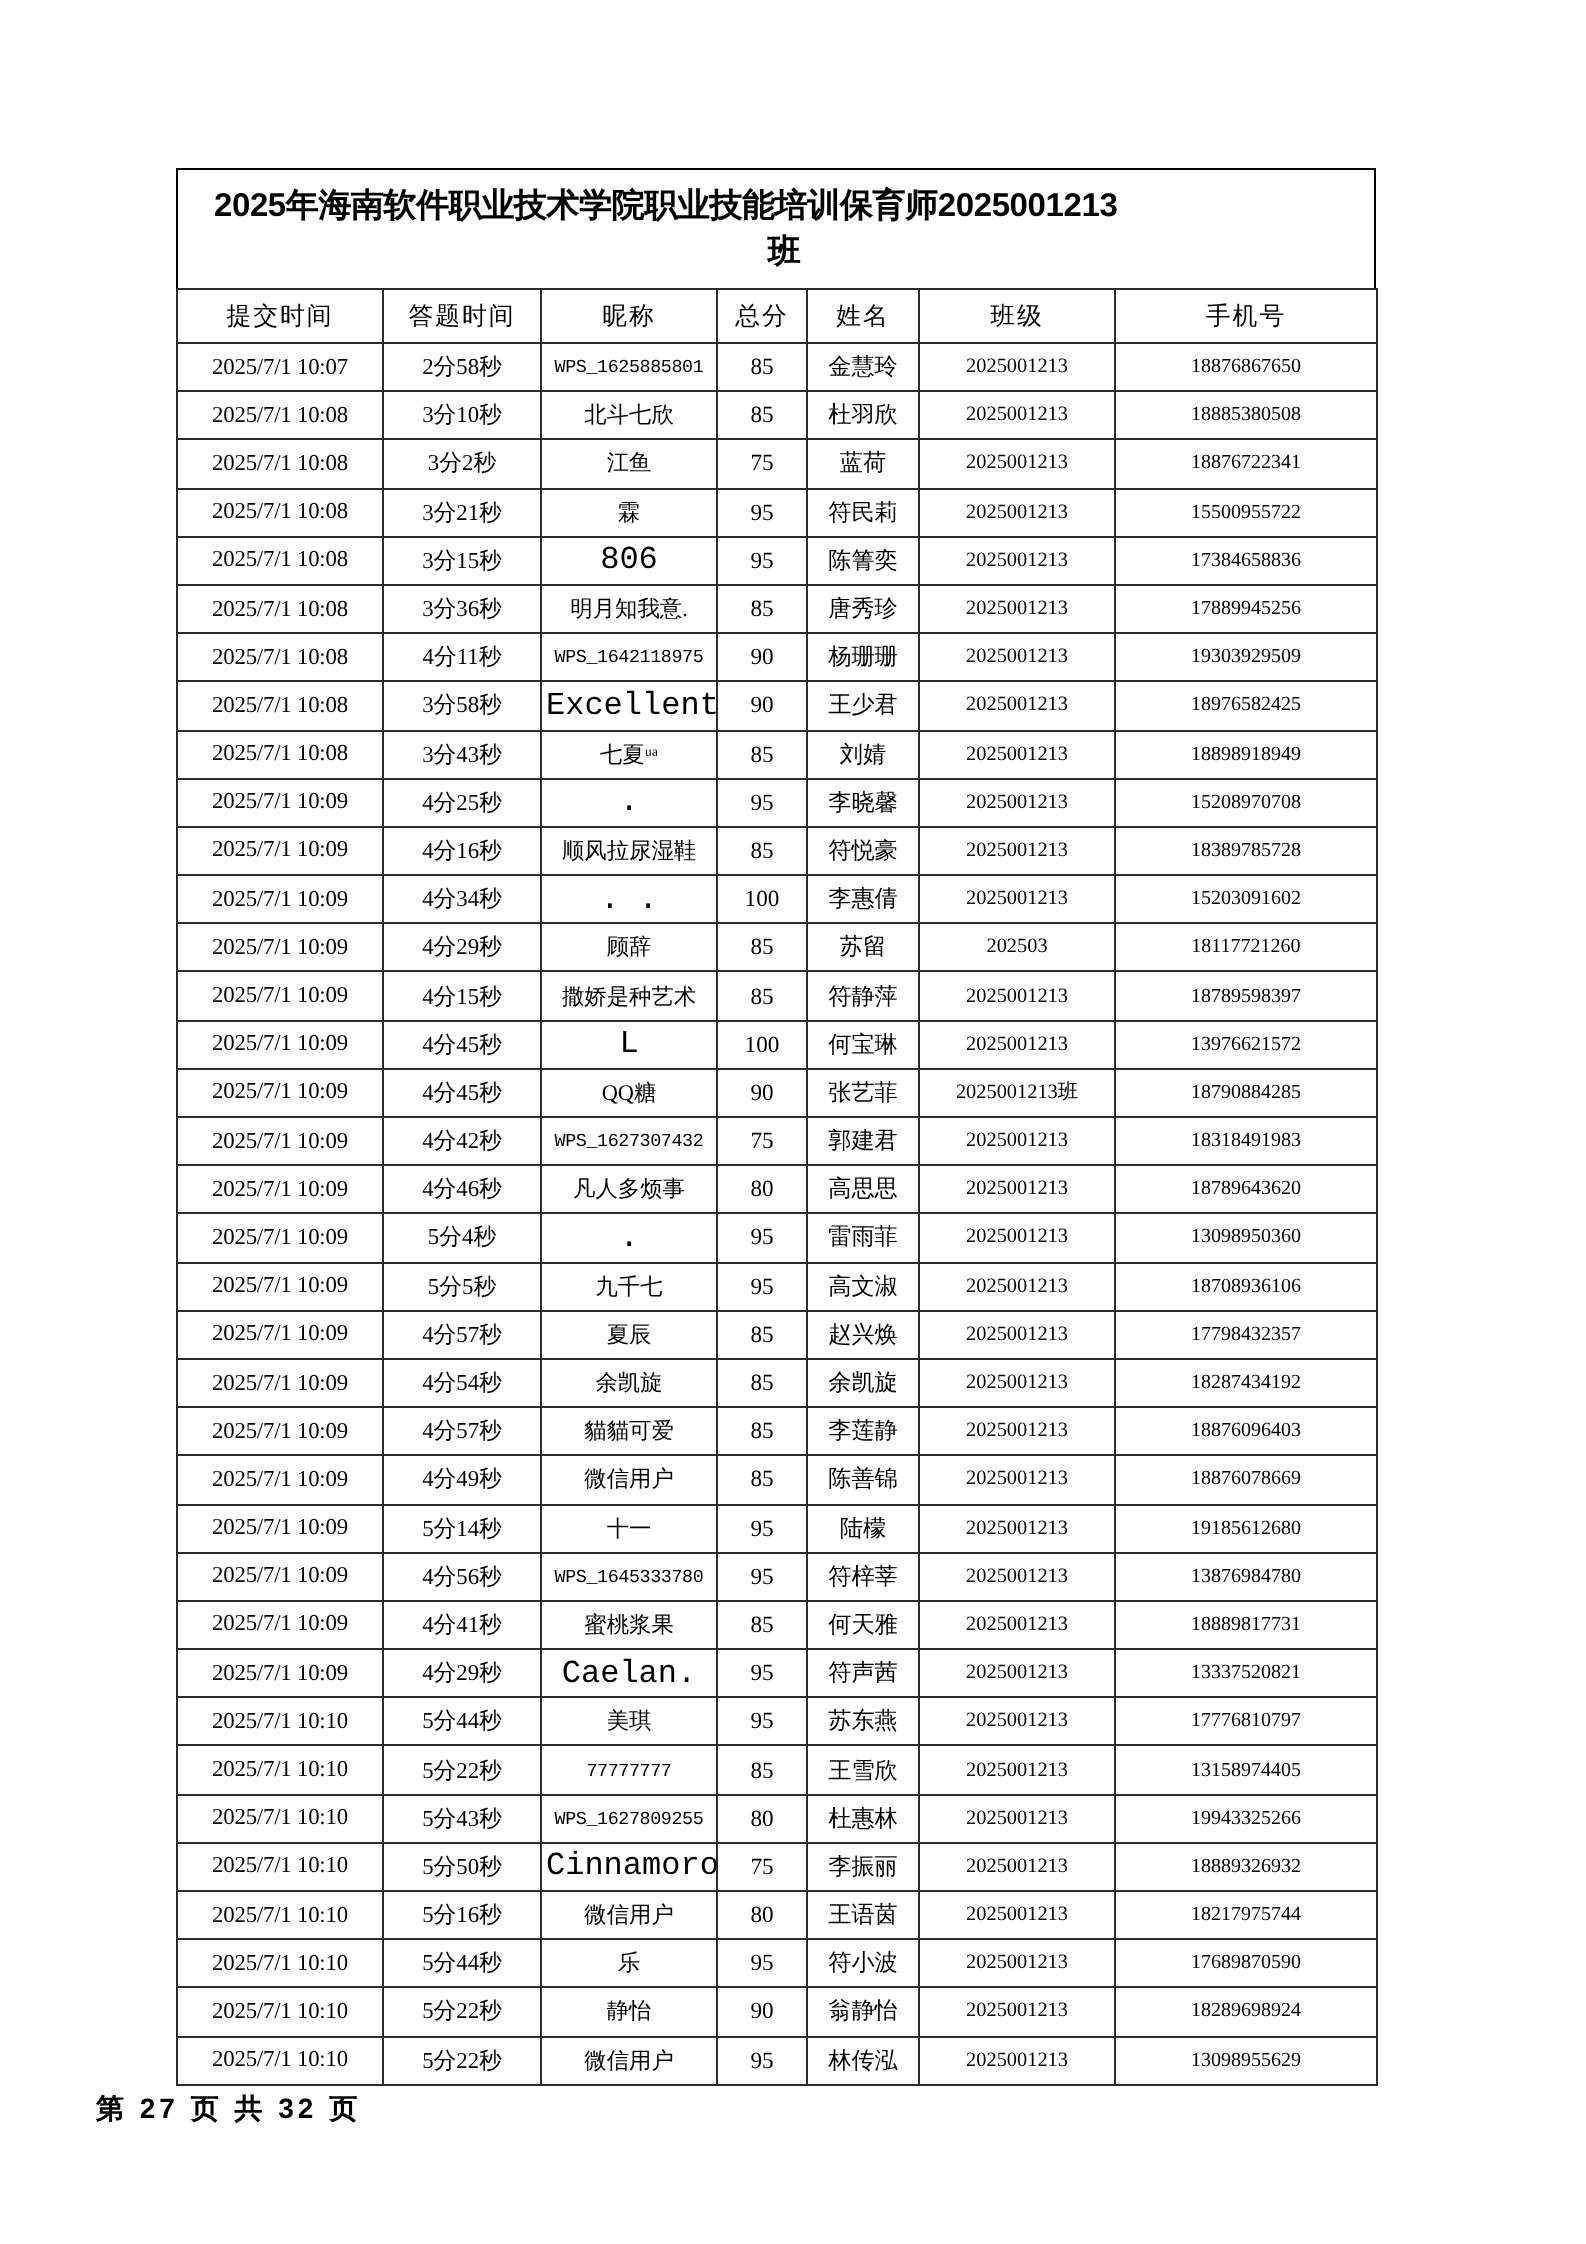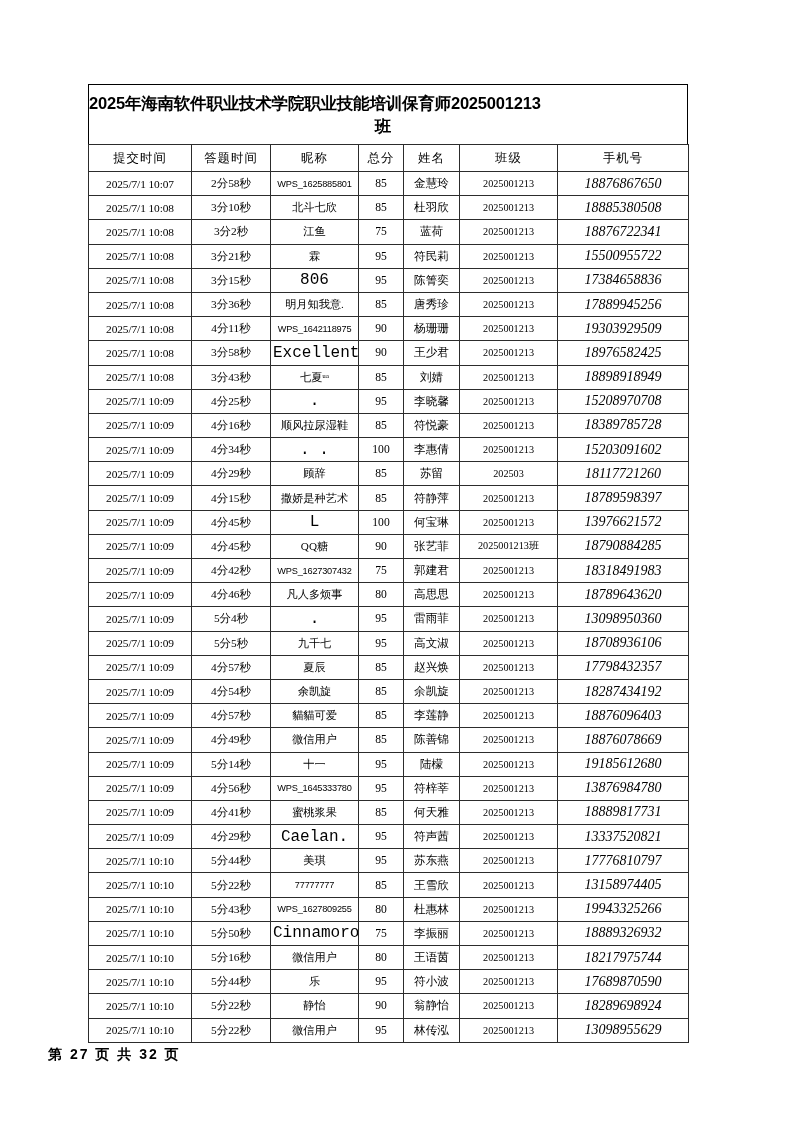--- a/index.html
+++ b/index.html
@@ -28,21 +28,21 @@
     position: absolute;
     left: 88px;
     top: 84px;
     width: 600px;
   }
 
   
   .title-box {
     border: 1.6px solid #000;
     border-bottom: none;
-    padding: 7px 10px 6px 0;
+    padding: 7px 10px 6px 18px;
     box-sizing: border-box;
   }
   .title-line {
     font-family: "Liberation Sans", "DejaVu Sans", sans-serif;
     font-weight: bold;
     font-size: 16.5px;
     line-height: 23px;
     text-align: center;
     letter-spacing: -0.2px;
   }
@@ -94,26 +94,26 @@
   col.c-dur     { width: 79px;  }
   col.c-nick    { width: 88px;  }
   col.c-score   { width: 45px;  }
   col.c-name    { width: 56px;  }
   col.c-class   { width: 98px;  }
   col.c-phone   { width: 131px; }
 
   td.time  { font-size: 11.4px; letter-spacing: -0.1px; }
   td.dur   { font-size: 11.4px; }
   td.nick  { font-size: 11.2px; }
-  td.nick.code { font-family: Liberation Sans, sans-serif; font-size: 9.2px; letter-spacing: -0.2px; }
+  td.nick.code { font-family: Liberation Mono, monospace; font-size: 9.2px; letter-spacing: -0.2px; }
   td.nick.latin { font-family: "Liberation Mono", "DejaVu Sans Mono", monospace; font-size: 16px; }
   td.score { font-size: 11.6px; font-family: Liberation Serif, serif; }
   td.name  { font-size: 11.6px; }
   td.cls   { font-size: 10.2px; }
-  td.phone { font-size: 14px; font-style: italic; }
+  td.phone { font-size: 10px; }
 
   
   .page-footer {
     position: absolute;
     left: 0;
     top: 1046px;
     width: 793px;
     font-family: "Liberation Sans", "DejaVu Sans", sans-serif;
     font-weight: bold;
     font-size: 14px;

